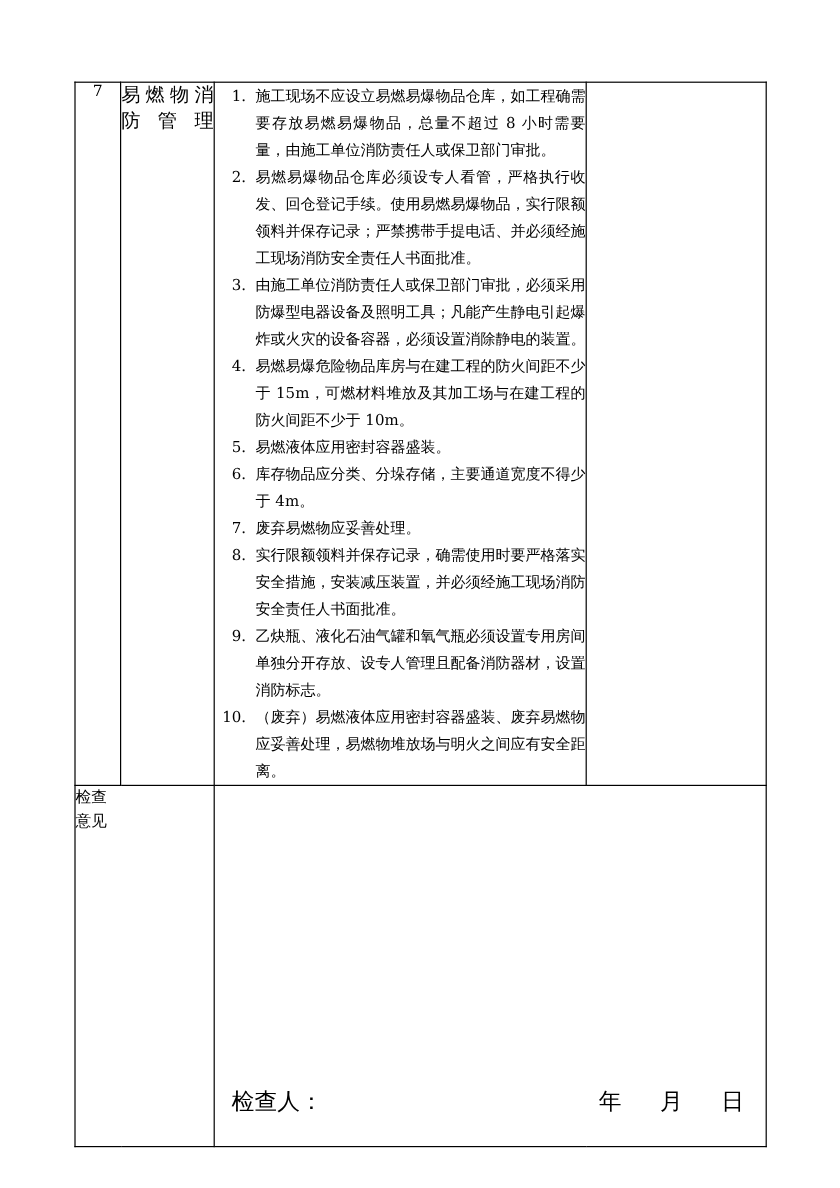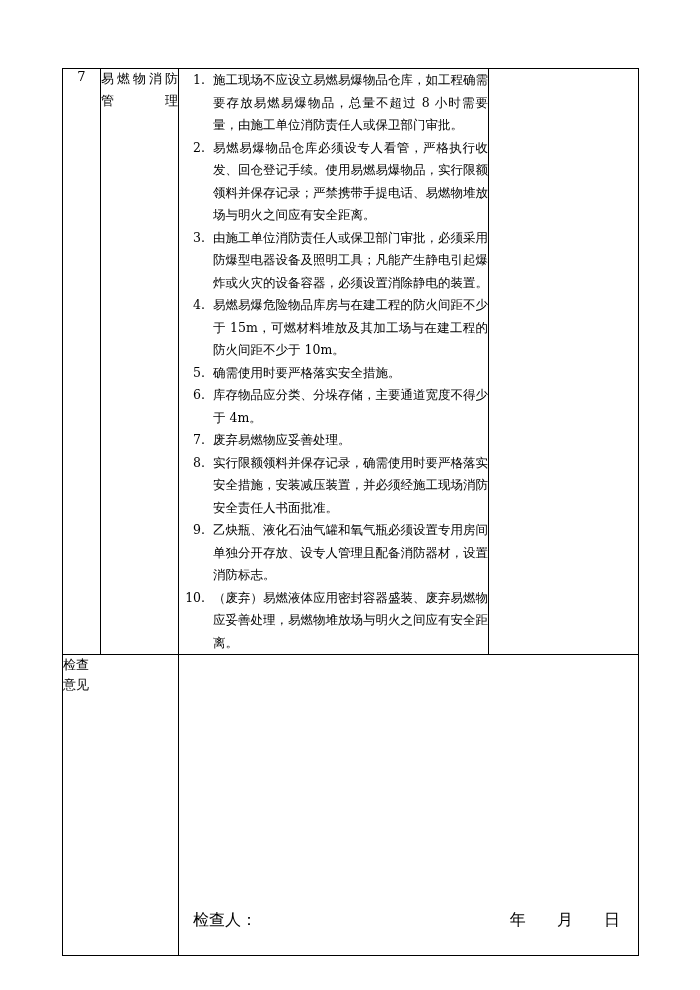--- a/index.html
+++ b/index.html
@@ -37,23 +37,23 @@
   col.c-result  { width: 150px; }
 
   .cell-no {
     text-align: center;
     vertical-align: middle;
     font-size: 13px;
     font-family: "DejaVu Serif", "Liberation Serif", serif;
   }
   .cell-item {
     vertical-align: middle;
-    font-size: 13px;
+    font-size: 16px;
     line-height: 22px;
-    font-family: Liberation Mono, monospace;
+    font-family: Liberation Serif, serif;
     padding: 0 6px;
     text-align: justify;
     text-align-last: justify;
   }
   .cell-item div { letter-spacing: 0px; }
   .cell-content {
     padding: 10px 10px 12px 6px;
   }
   ol.clauses {
     margin: 0;
@@ -82,21 +82,21 @@
     height: 300px;
   }
   .signature-row {
     position: absolute;
     left: 0;
     right: 0;
     bottom: 24px;
     display: flex;
     justify-content: space-between;
     align-items: flex-end;
-    font-size: 16px;
+    font-size: 19px;
     font-family: "DejaVu Serif", "Liberation Serif", serif;
     padding: 0 18px 0 14px;
     box-sizing: border-box;
   }
   .date-group span { margin-left: 26px; }
   .date-group span:first-child { margin-left: 0; }
 </style>
 </head>
 <body>
 
@@ -110,24 +110,24 @@
     </colgroup>
     <tbody>
       <tr>
         <td class="cell-no">7</td>
         <td class="cell-item">
           <div>易燃物消防管理</div>
         </td>
         <td class="cell-content">
           <ol class="clauses">
             <li>施工现场不应设立易燃易爆物品仓库，如工程确需要存放易燃易爆物品，总量不超过 8 小时需要量，由施工单位消防责任人或保卫部门审批。</li>
-            <li>易燃易爆物品仓库必须设专人看管，严格执行收发、回仓登记手续。使用易燃易爆物品，实行限额领料并保存记录；严禁携带手提电话、易燃物堆放场与明火之间应有安全距离。</li>
+            <li>易燃易爆物品仓库必须设专人看管，严格执行收发、回仓登记手续。使用易燃易爆物品，实行限额领料并保存记录；严禁携带手提电话、并必须经施工现场消防安全责任人书面批准。</li>
             <li>由施工单位消防责任人或保卫部门审批，必须采用防爆型电器设备及照明工具；凡能产生静电引起爆炸或火灾的设备容器，必须设置消除静电的装置。</li>
             <li>易燃易爆危险物品库房与在建工程的防火间距不少于 15m，可燃材料堆放及其加工场与在建工程的防火间距不少于 10m。</li>
-            <li>确需使用时要严格落实安全措施。</li>
+            <li>易燃液体应用密封容器盛装。</li>
             <li>库存物品应分类、分垛存储，主要通道宽度不得少于 4m。</li>
             <li>废弃易燃物应妥善处理。</li>
             <li>实行限额领料并保存记录，确需使用时要严格落实安全措施，安装减压装置，并必须经施工现场消防安全责任人书面批准。</li>
             <li>乙炔瓶、液化石油气罐和氧气瓶必须设置专用房间单独分开存放、设专人管理且配备消防器材，设置消防标志。</li>
             <li>（废弃）易燃液体应用密封容器盛装、废弃易燃物应妥善处理，易燃物堆放场与明火之间应有安全距离。</li>
           </ol>
         </td>
         <td class="cell-result"></td>
       </tr>
       <tr>

